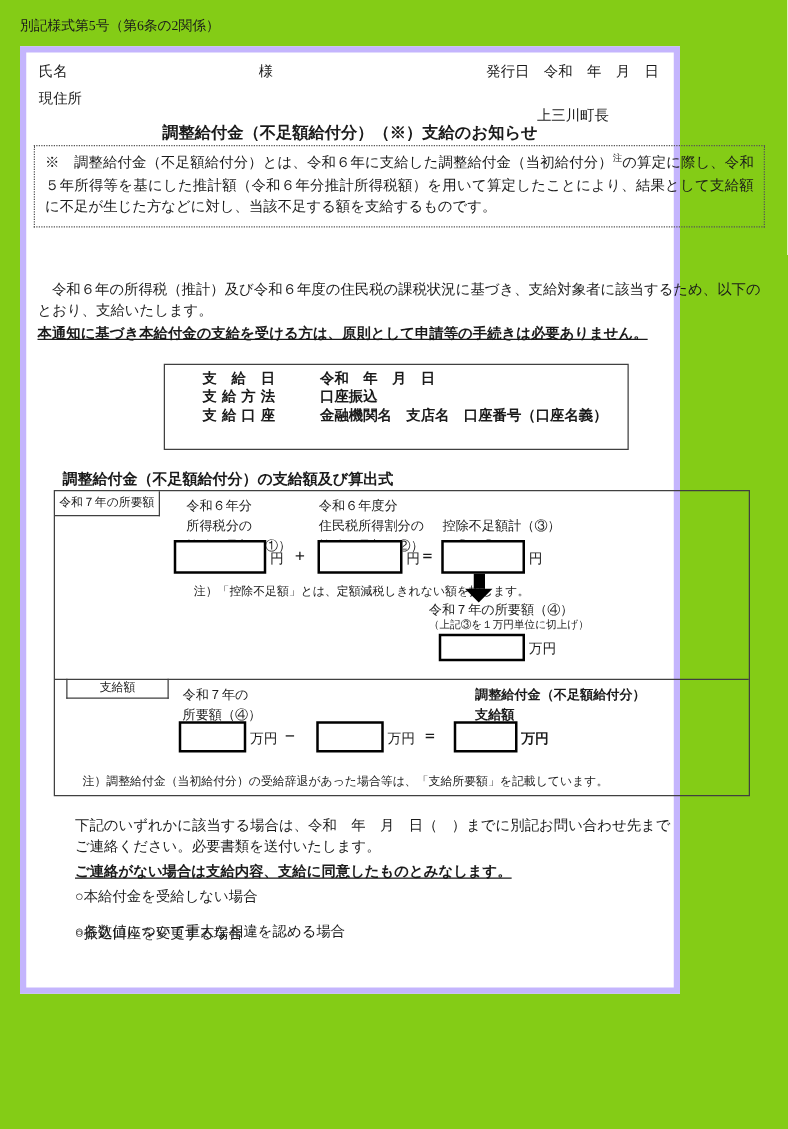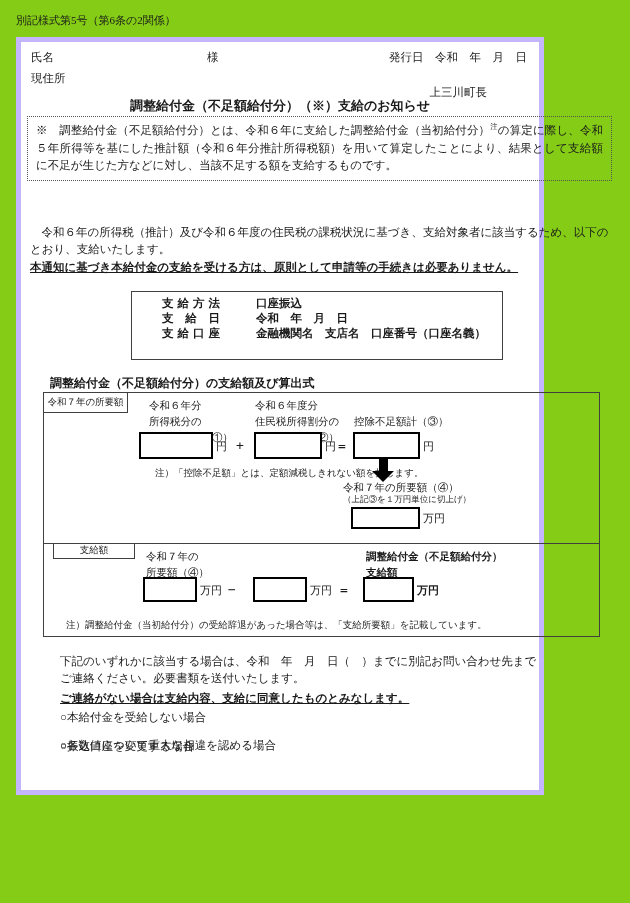--- a/index.html
+++ b/index.html
@@ -85,21 +85,21 @@
   .ibox4 { left:307px; top:114px; width:69px; height:22px; }
   .u4 { left:379px; top:118px; }
 
   .row-sep { position:absolute; left:0; top:150px; width:555px; border-top:1px solid #404040; }
   .cell-head2 { position:absolute; left:9px; top:150px; width:82px; height:16px;
                 border-left:1px solid #404040; border-right:1px solid #404040;
                 border-bottom:1px solid #404040;
                 font-size:9.5px; text-align:center; padding-top:1px; }
   .r2c1 { left:102px; top:156px; }
   .r2c2 { left:209px; top:156px; }
-  .r2c3 { left:322px; top:156px; font-weight:bold; }
+  .r2c3 { left:336px; top:156px; font-weight:bold; }
   .ibox5 { left:99px;  top:184px; width:54px; height:25px; }
   .ibox6 { left:209px; top:184px; width:54px; height:25px; }
   .ibox7 { left:319px; top:184px; width:51px; height:25px; }
   .u5 { left:156px; top:190px; }  .u6 { left:266px; top:190px; }
   .u7 { left:373px; top:190px; font-weight:bold; }
   .op-minus { left:184px; top:189px; }
   .op-eq2   { left:296px; top:189px; }
   .note2 { position:absolute; left:22px; top:226px; font-size:9.5px; }
 
   .contact { position:absolute; left:39px; top:611px; width:545px;
@@ -131,24 +131,24 @@
     </div>
 
 
     <div class="body-par">
       <div>　令和６年の所得税（推計）及び令和６年度の住民税の課税状況に基づき、支給対象者に該当するため、以下のとおり、支給いたします。</div>
       <div class="emphasis">本通知に基づき本給付金の支給を受ける方は、原則として申請等の手続きは必要ありません。</div>
     </div>
 
     <div class="payment-box">
       <div class="pay-row">
+        <span class="pay-label">支 給 日</span><span class="pay-value">令和　年　月　日</span>
+      </div>
+      <div class="pay-row">
         <span class="pay-label">支給方法</span><span class="pay-value">口座振込</span>
-      </div>
-      <div class="pay-row">
-        <span class="pay-label">支 給 日</span><span class="pay-value">令和　年　月　日</span>
       </div>
       <div class="pay-row">
         <span class="pay-label">支給口座</span><span class="pay-value">金融機関名　支店名　口座番号（口座名義）</span>
       </div>
     </div>
 
     <div class="calc-title">調整給付金（不足額給付分）の支給額及び算出式</div>
 
     <div class="calc-table">
 

